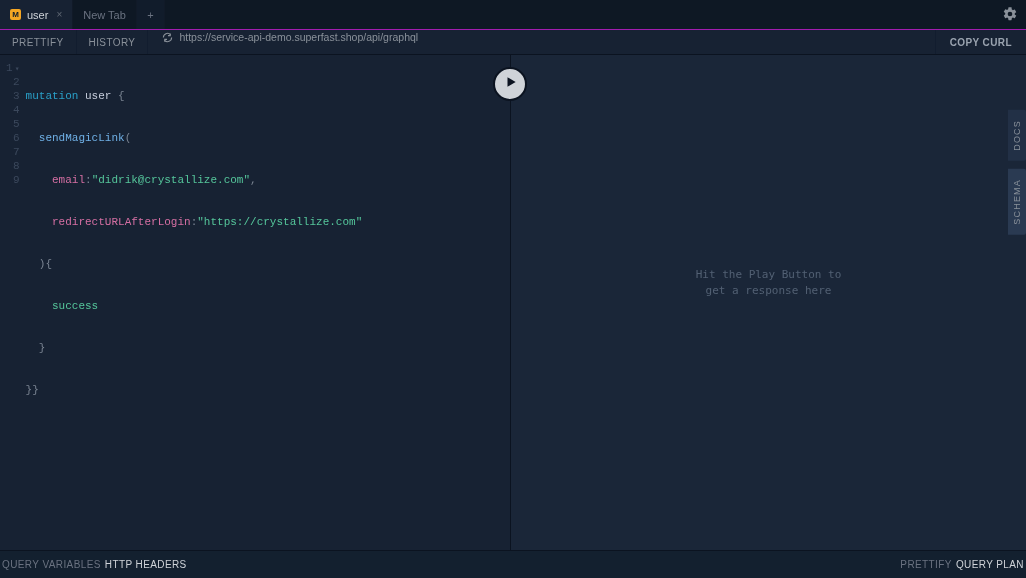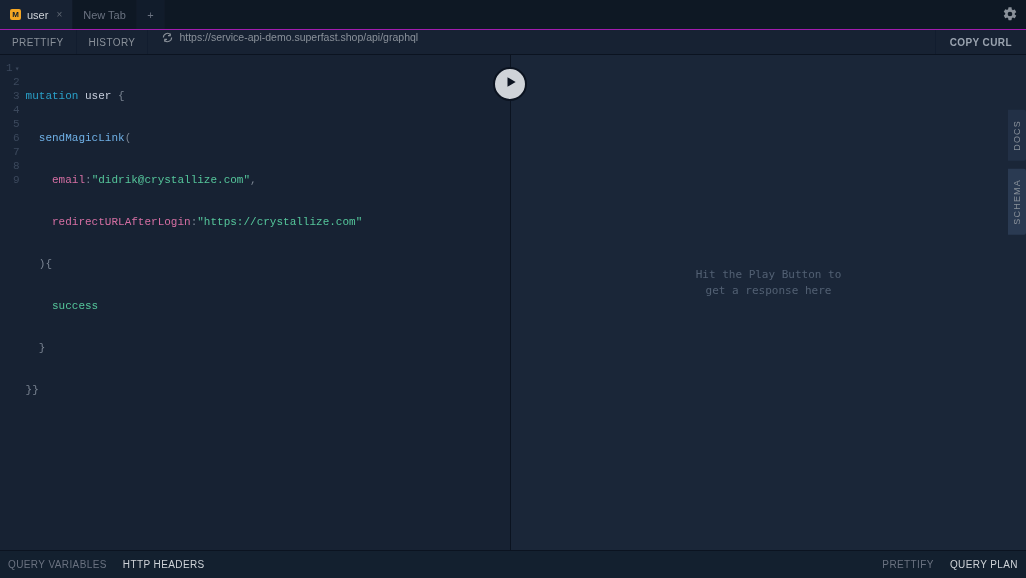--- a/index.html
+++ b/index.html
@@ -195,21 +195,21 @@
     height: 28px;
     background: #13202f;
     border-top: 1px solid #0b1320;
     display: flex;
     align-items: center;
     font-size: 10px;
     letter-spacing: 0.4px;
     color: #6a7280;
   }
   .bottom-bar .bitem {
-    padding: 0 8px;
+    padding: 0 2px;
     cursor: pointer;
   }
   .bottom-bar .bitem.active { color: #cfd3d8; }
   .bottom-bar .spacer { flex: 1; }
 </style>
 </head>
 <body>
 
 <div class="tab-strip">
   <div class="tab active">

